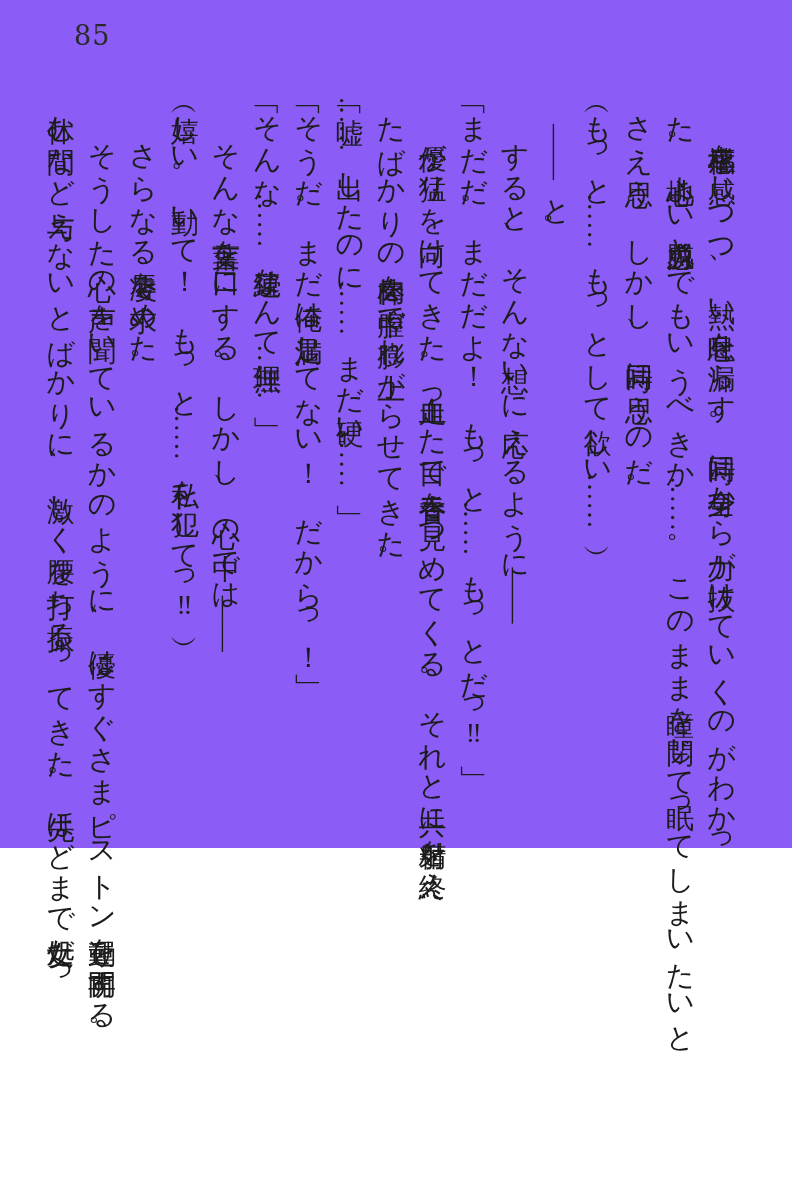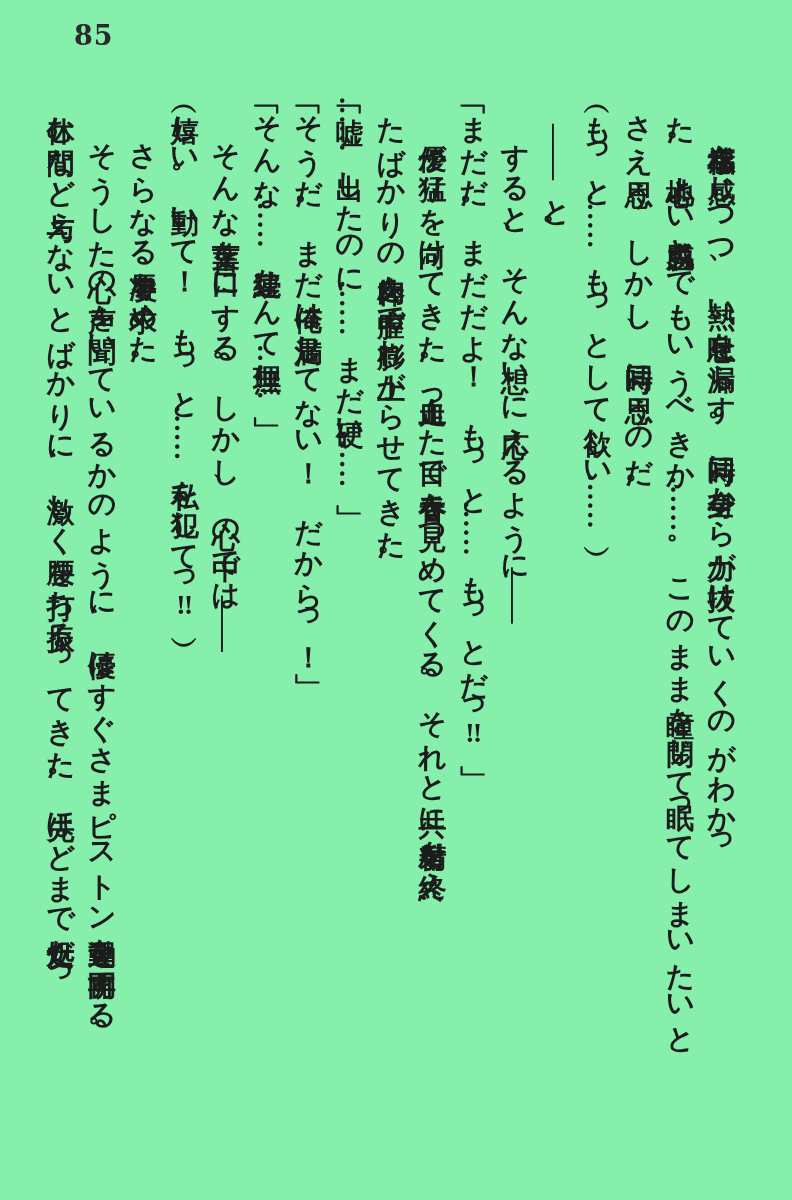--- a/index.html
+++ b/index.html
@@ -7,24 +7,23 @@
   html, body {
     width: 792px;
     height: 1200px;
     overflow: hidden;
     background: #ffffff;
   }
 
   .book-page {
     position: relative;
     width: 792px;
-    height: 1200px;
-    background: #86efac;
+    height: 848px;
+    background: #8b5cf6;
     font-family: "Liberation Serif", "DejaVu Serif", serif;
-    font-weight: bold;
   }
 
   .page-number {
     position: absolute;
     top: 20px;
     left: 74px;
     font-size: 27px;
     color: #2a2a2a;
     font-family: "DejaVu Serif", "Liberation Serif", serif;
     letter-spacing: 1px;

